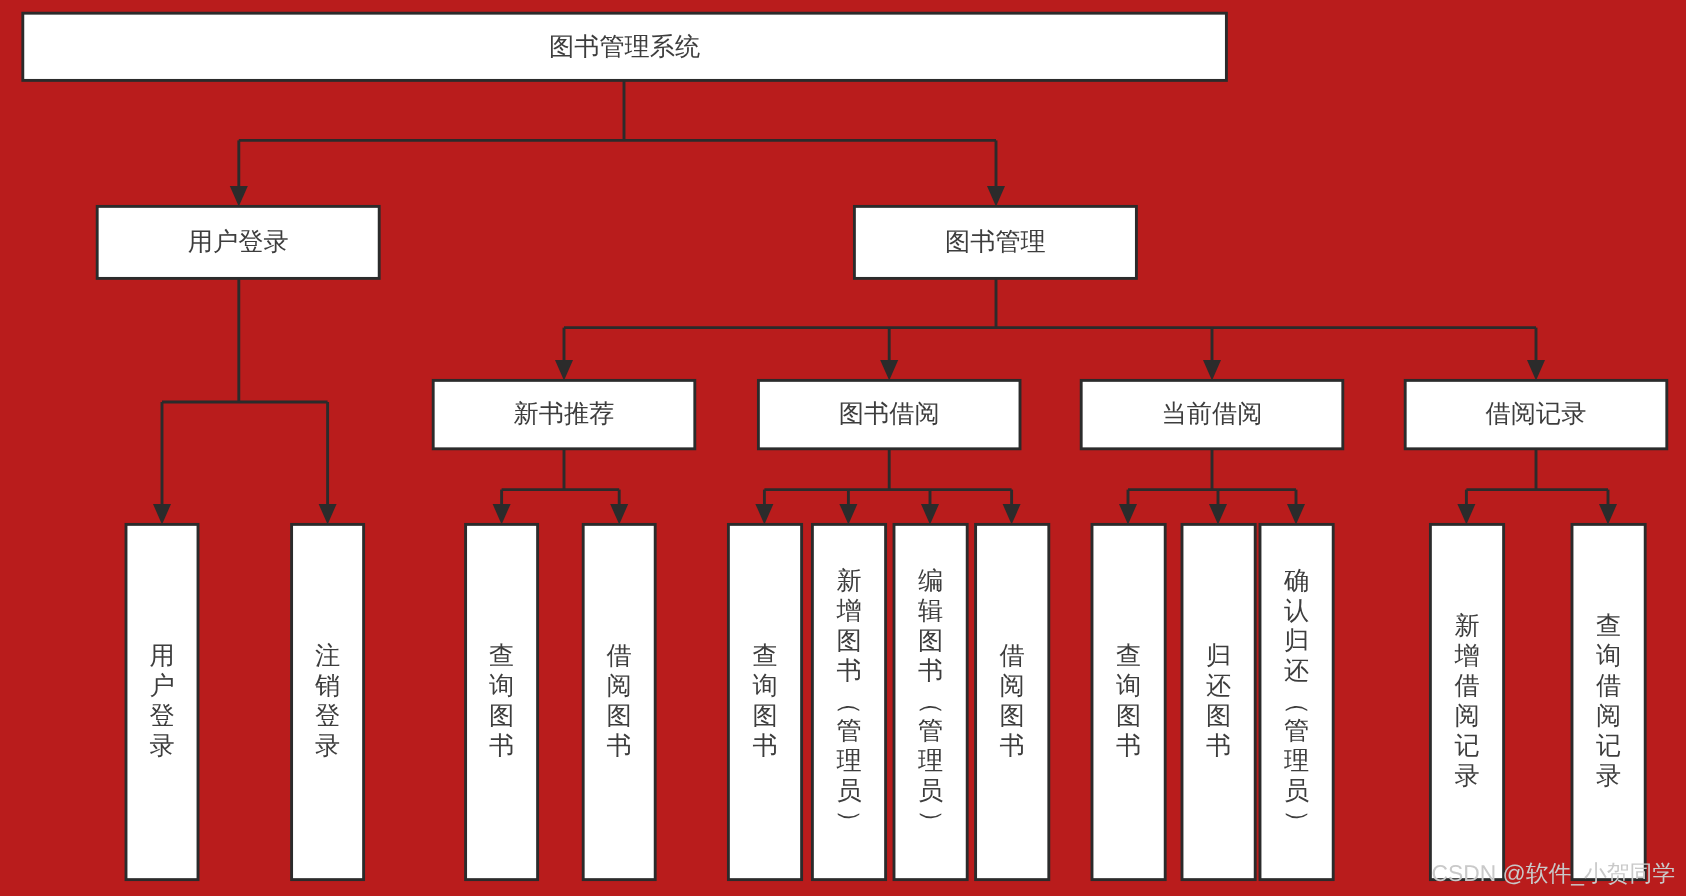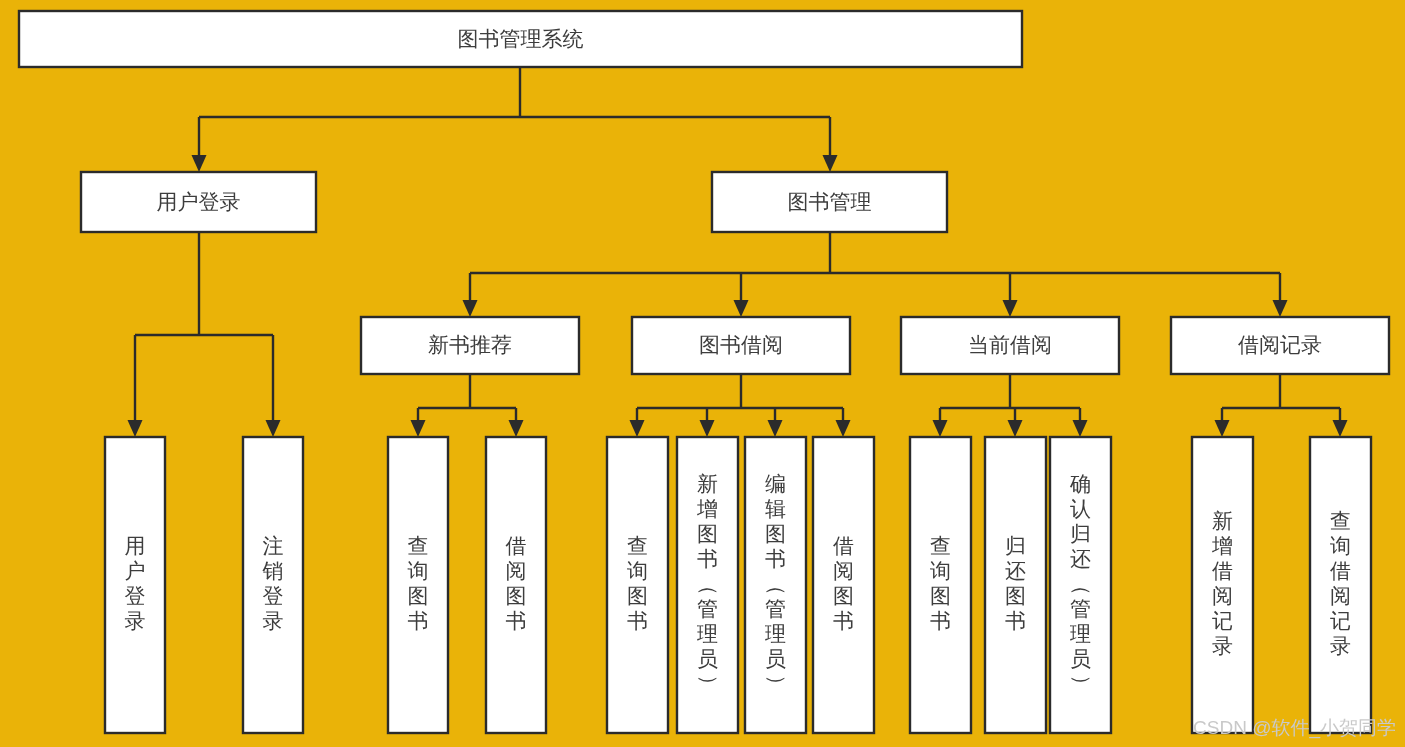--- a/index.html
+++ b/index.html
@@ -8,21 +8,21 @@
     padding: 0;
     background: #ffffff;
   }
   body {
     font-family: "Liberation Sans", "DejaVu Sans", sans-serif;
   }
   #diagram-root {
     position: relative;
     width: 1405px;
     height: 747px;
-    background: #eab308;
+    background: #b91c1c;
     overflow: hidden;
   }
   svg.diagram-canvas {
     position: absolute;
     top: 0;
     left: 0;
     width: 1405px;
     height: 747px;
     display: block;
   }

